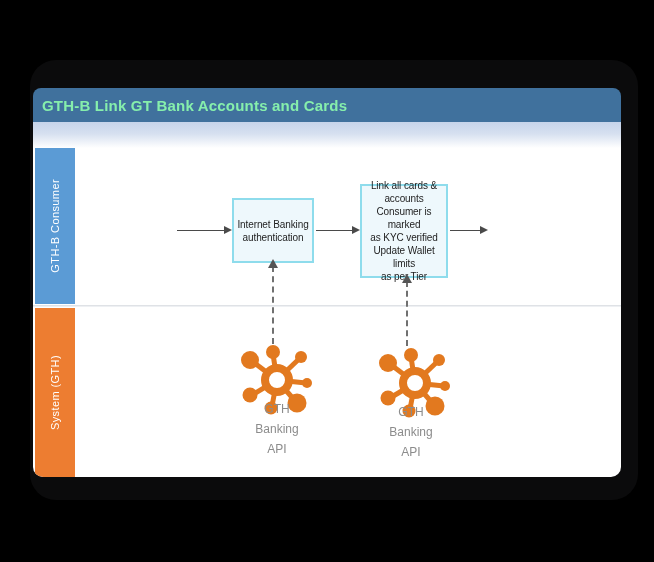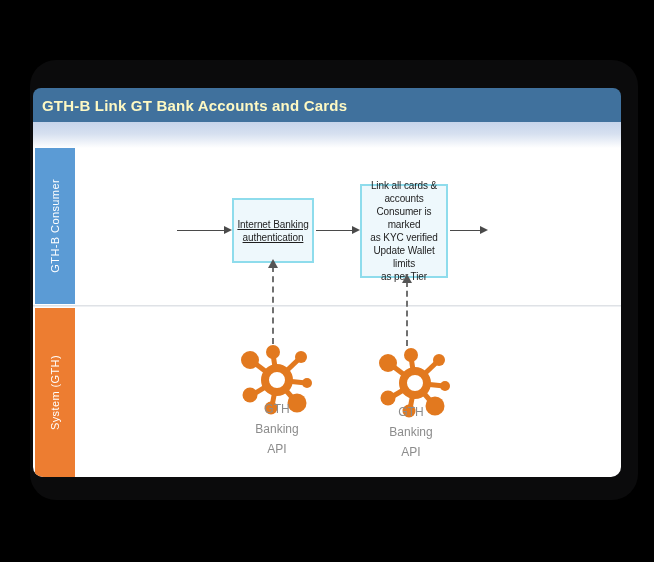--- a/index.html
+++ b/index.html
@@ -11,21 +11,21 @@
   .card{
     position:absolute;left:30px;top:60px;width:608px;height:440px;
     background:#0b0b0c;border-radius:26px;
   }
   .dgm{position:absolute;left:3px;top:28px;width:588px;height:389px;}
   .titlebar{
     position:absolute;left:0;top:0;width:588px;height:34px;
     background:#40719d;border-radius:8px 8px 0 0;
     display:flex;align-items:center;box-sizing:border-box;padding-left:9px;
   }
-  .titlebar span{color:#fef9c3;font-size:15px;font-weight:bold;letter-spacing:.2px;}
+  .titlebar span{color:#86efac;font-size:15px;font-weight:bold;letter-spacing:.2px;}
   .pool-header{
     position:absolute;left:0;top:34px;width:588px;height:26px;
     background:linear-gradient(180deg,#c6d4ea 0%,#d6e0f0 45%,#ffffff 100%);
   }
   .dgm-body{
     position:absolute;left:0;top:60px;width:588px;height:329px;
     background:#fff;border-radius:0 0 10px 10px;overflow:hidden;
   }
   .lane-label{
     position:absolute;left:2px;width:40px;
@@ -45,21 +45,21 @@
     position:absolute;display:flex;align-items:center;justify-content:center;
     text-align:center;color:#1e1e1e;box-sizing:border-box;
   }
   .pill{border-radius:17px;font-size:9px;}
   .start{left:64px;top:67px;width:80px;height:32px;background:#edf7f1;border:1.5px solid #7cc49e;}
   .end{left:455px;top:66px;width:86px;height:32px;background:#fcecef;border:1.5px solid #cd6579;}
   .task{
     background:#eef8fc;border:2px solid #8edcec;font-size:10px;line-height:13px;
     white-space:pre-line;letter-spacing:-.1px;
   }
-  .task1{left:199px;top:50px;width:82px;height:65px;text-decoration:underline;}
+  .task1{left:199px;top:50px;width:82px;height:65px;}
   .task2{left:327px;top:36px;width:88px;height:94px;}
   .arrow-h{position:absolute;height:0;border-top:1.6px solid #4a4a4a;}
   .arrow-h::after{
     content:'';position:absolute;right:-2px;top:-5px;width:0;height:0;
     border-left:8px solid #4a4a4a;border-top:4px solid transparent;border-bottom:4px solid transparent;
   }
   .a1{left:144px;top:82px;width:53px;}
   .a2{left:283px;top:82px;width:42px;}
   .a3{left:417px;top:82px;width:36px;}
   .dash-v{position:absolute;width:0;border-left:2px dashed #707070;}

